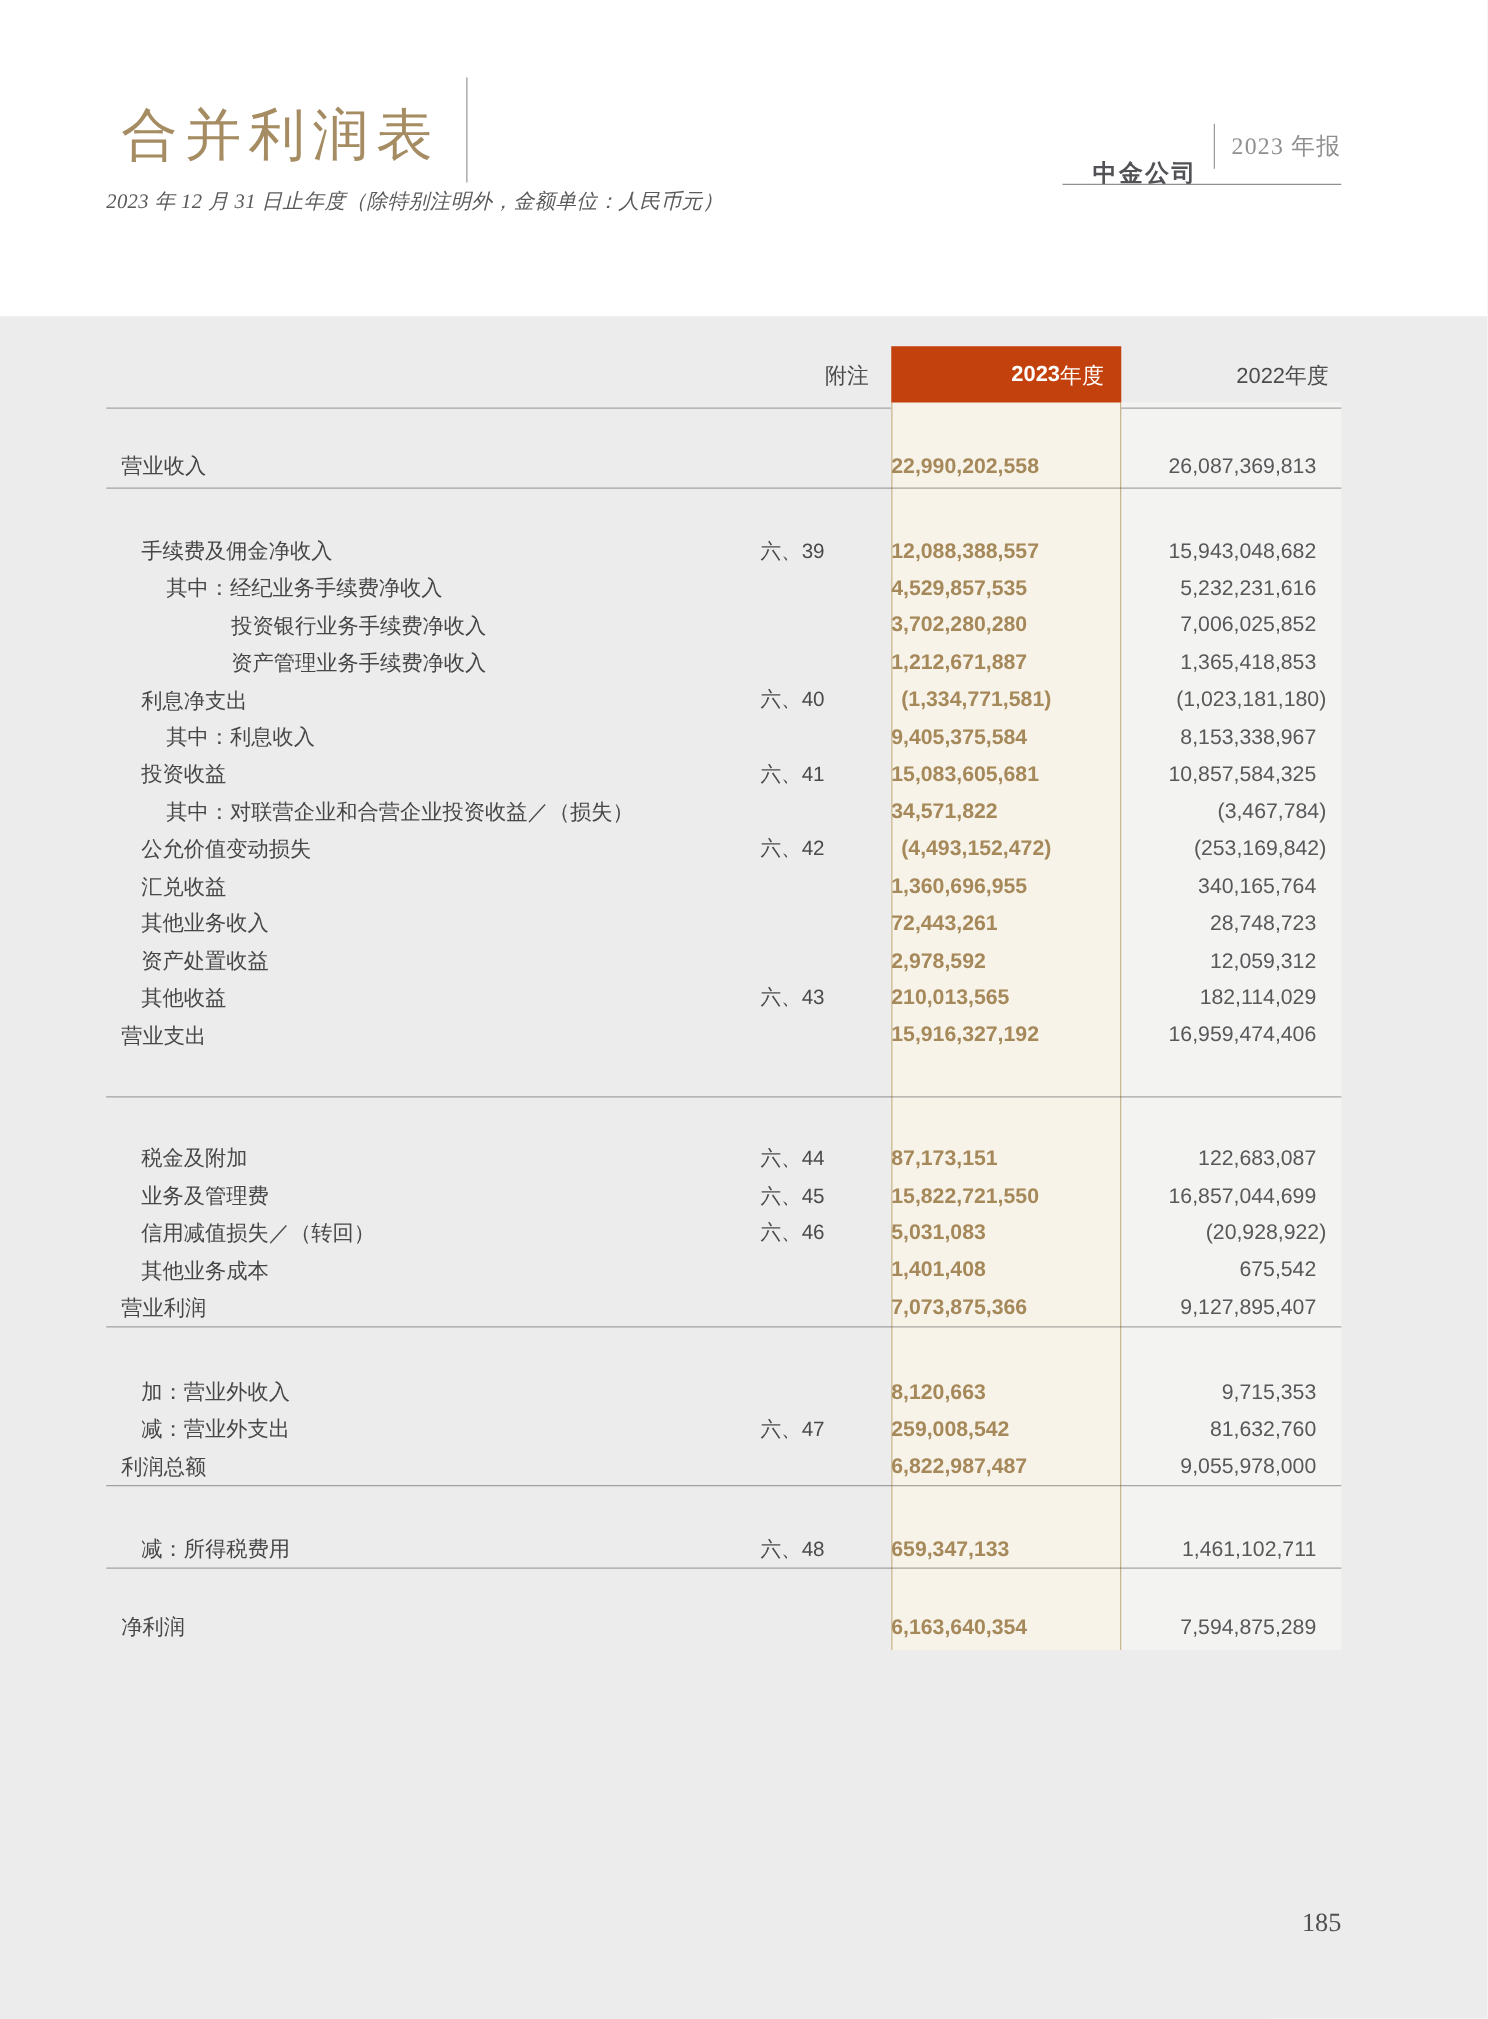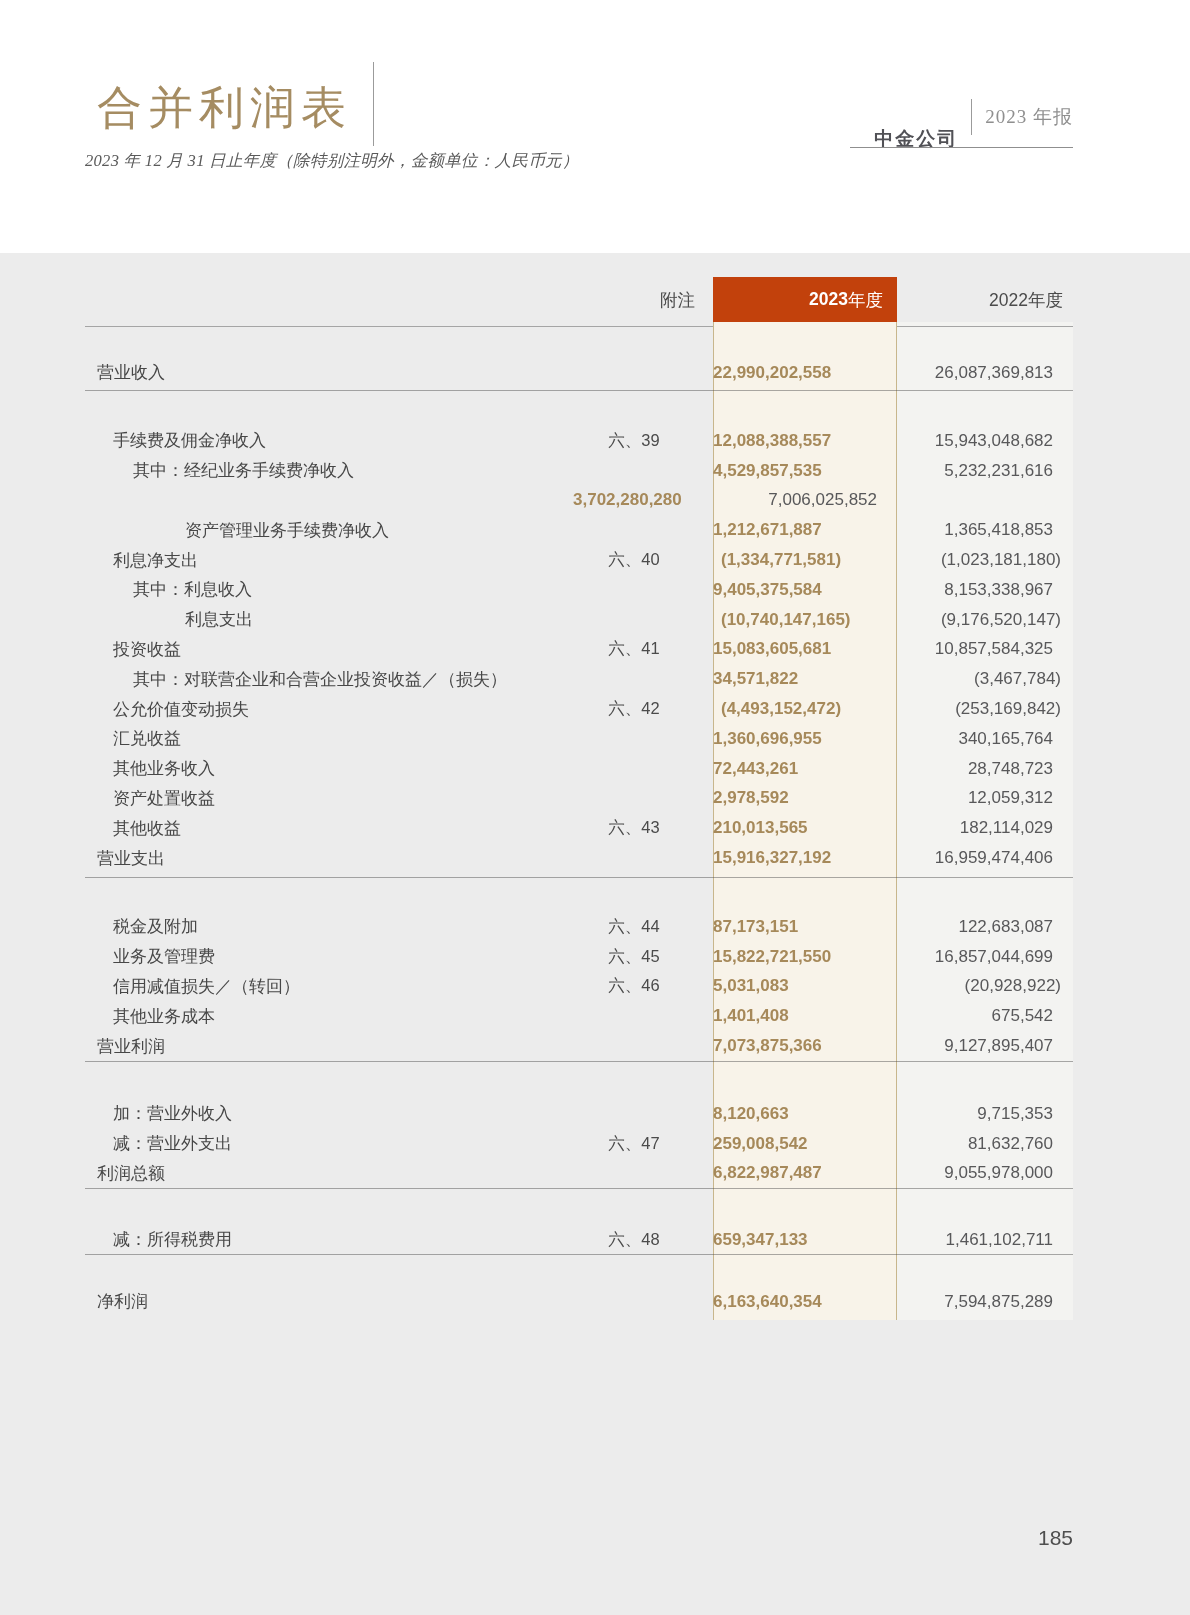--- a/index.html
+++ b/index.html
@@ -60,21 +60,21 @@
   .row .label.lvl0{padding-left:12px;}
   .row .label.lvl1{padding-left:28px;}
   .row .label.lvl2{padding-left:48px;}
   .row .label.lvl3{padding-left:100px;}
   .row .note{text-align:center;padding-right:18px;font-size:16.5px;color:#4b4b4b;white-space:nowrap;}
   .row .v23{text-align:left;padding-right:14px;font-size:17px;font-weight:700;color:#a6895a;white-space:nowrap;}
   .row .v22{text-align:right;padding-right:20px;font-size:17px;color:#58585a;white-space:nowrap;}
   .row .v23.hang,.row .v22.hang{transform:translateX(8px);}
 
   .pagenum{position:absolute;left:973px;top:1526px;width:100px;text-align:right;
-           font-family:Liberation Sans, sans-serif;font-size:21px;color:#4f4f4f;}
+           font-family:Liberation Serif, serif;font-size:21px;color:#4f4f4f;}
 </style>
 </head>
 <body>
 
 <div class="page">
   <div class="gray-bg"></div>
 
   <h1 class="title">合并利润表</h1>
   <div class="title-divider"></div>
 
@@ -120,20 +120,21 @@
     <div class="v23">12,088,388,557</div>
     <div class="v22">15,943,048,682</div>
   </div>
         <div class="row">
     <div class="label lvl2">其中：经纪业务手续费净收入</div>
     <div class="note"></div>
     <div class="v23">4,529,857,535</div>
     <div class="v22">5,232,231,616</div>
   </div>
         <div class="row">
+    <div class="label lvl3">投资银行业务手续费净收入</div>
     <div class="note"></div>
     <div class="v23">3,702,280,280</div>
     <div class="v22">7,006,025,852</div>
   </div>
         <div class="row">
     <div class="label lvl3">资产管理业务手续费净收入</div>
     <div class="note"></div>
     <div class="v23">1,212,671,887</div>
     <div class="v22">1,365,418,853</div>
   </div>
@@ -143,26 +144,20 @@
     <div class="v23 hang">(1,334,771,581)</div>
     <div class="v22 hang">(1,023,181,180)</div>
   </div>
         <div class="row">
     <div class="label lvl2">其中：利息收入</div>
     <div class="note"></div>
     <div class="v23">9,405,375,584</div>
     <div class="v22">8,153,338,967</div>
   </div>
         <div class="row">
-    <div class="label lvl3">利息支出</div>
-    <div class="note"></div>
-    <div class="v23 hang">(10,740,147,165)</div>
-    <div class="v22 hang">(9,176,520,147)</div>
-  </div>
-        <div class="row">
     <div class="label lvl1">投资收益</div>
     <div class="note">六、41</div>
     <div class="v23">15,083,605,681</div>
     <div class="v22">10,857,584,325</div>
   </div>
         <div class="row">
     <div class="label lvl2">其中：对联营企业和合营企业投资收益／（损失）</div>
     <div class="note"></div>
     <div class="v23">34,571,822</div>
     <div class="v22 hang">(3,467,784)</div>

